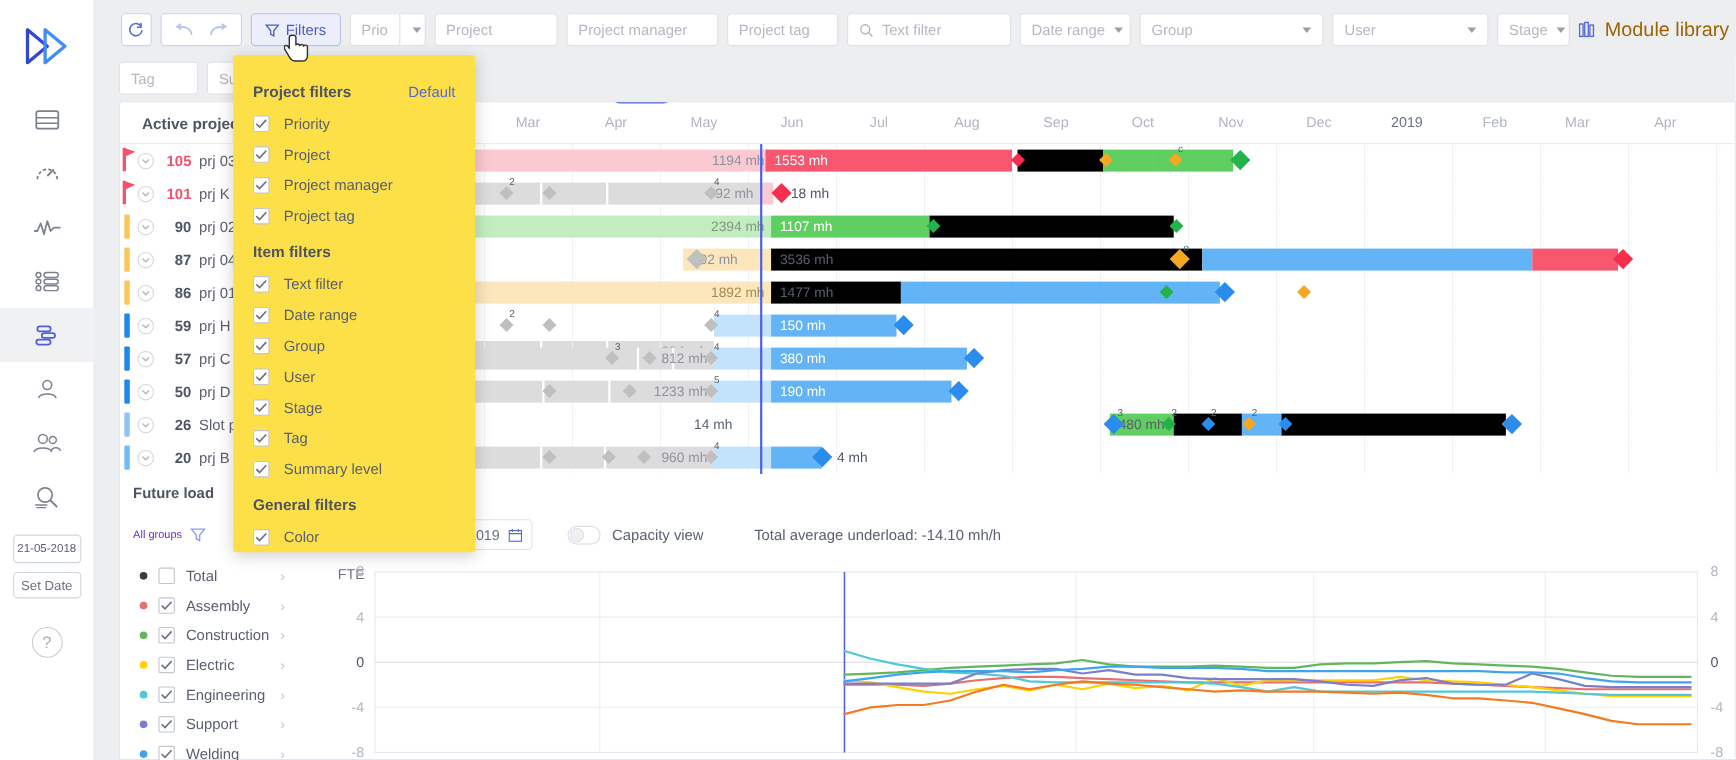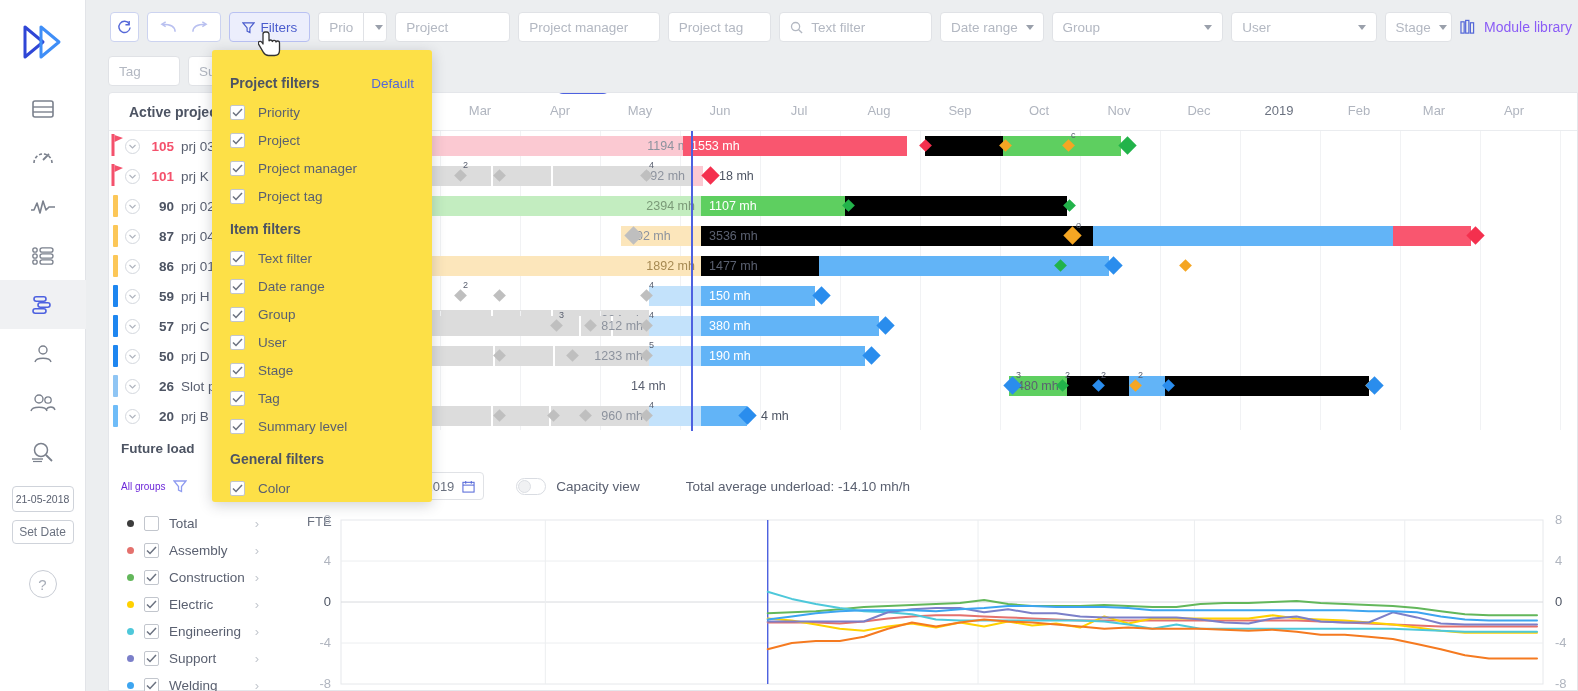--- a/index.html
+++ b/index.html
@@ -57,21 +57,21 @@
   .tfield {
     height:30px; border:1px solid #e0e2e6; border-radius:4px; background:#fff;
     display:flex; align-items:center; padding:0 10px; color:#b3b8c2; font-size:13.5px;
     cursor:text; white-space:nowrap; overflow:hidden;
   }
   .tfield.sel { cursor:pointer; justify-content:space-between; }
   .caret { width:0;height:0;border-left:4px solid transparent;border-right:4px solid transparent;border-top:5px solid #9aa0ab; margin-left:8px; }
   .split { display:flex; }
   .split .a { height:30px; border:1px solid #e0e2e6; border-right:none; border-radius:4px 0 0 4px; background:#fff; display:flex;align-items:center;padding:0 10px;color:#b3b8c2;font-size:13.5px; cursor:pointer;}
   .split .b { height:30px; width:24px; border:1px solid #e0e2e6; border-radius:0 4px 4px 0; background:#fff; display:flex;align-items:center;justify-content:center; cursor:pointer;}
-  #modlib { margin-left:auto; margin-right:6px; display:flex; align-items:center; gap:7px; color:#8b5cf6; font-size:14px; cursor:pointer; white-space:nowrap; }
+  #modlib { margin-left:auto; margin-right:6px; display:flex; align-items:center; gap:7px; color:#a16207; font-size:18px; cursor:pointer; white-space:nowrap; }
 
   
   #row2 { position:absolute; left:108px; top:56px; display:flex; gap:8px; }
   #row2 .tfield { width:72px; }
   #row2 .tfield.w2 { width:100px; }
 
   
   #panel {
     position:absolute; left:108px; top:92px; right:0; height:340px;
     background:#fff; border:1px solid #e4e6ea; border-radius:4px 0 0 0;
@@ -360,21 +360,21 @@
             <div class="gridline" style="left: 649px;"></div>
             <div class="gridline" style="left: 729px;"></div>
             <div class="gridline" style="left: 809px;"></div>
             <div class="gridline" style="left: 889px;"></div>
             <div class="gridline" style="left: 969px;"></div>
             <div class="gridline" style="left: 1049px;"></div>
             <div class="gridline" style="left: 1129px;"></div>
             <div class="bar plan-pink" style="left: 0px; width: 270px;">
               <span class="lbl" style="color: rgb(141, 147, 158); right: 6px;">1194 mh</span>
             </div>
-            <div class="bar c-red" style="left: 252px; width: 224px;">
+            <div class="bar c-red" style="left: 265px; width: 224px;">
               <span class="lbl" style="color: rgb(255, 255, 255); left: 8px;">1553 mh</span>
             </div>
             <div class="bar c-amber" style="left: 494px; width: 78px;"></div>
             <div class="bar c-green" style="left: 572px; width: 46px;"></div>
             <div class="bar c-green" style="left: 618px; width: 72px;"></div>
             <div class="milestone ms-red" style="left: 490px;"></div>
             <div class="milestone ms-amber" style="left: 570px;"></div>
             <div class="milestone ms-amber" style="left: 633px;"></div>
             <div class="mnum" style="left: 640px;">c</div>
             <div class="milestone ms-green ms-big" style="left: 690px;"></div>

